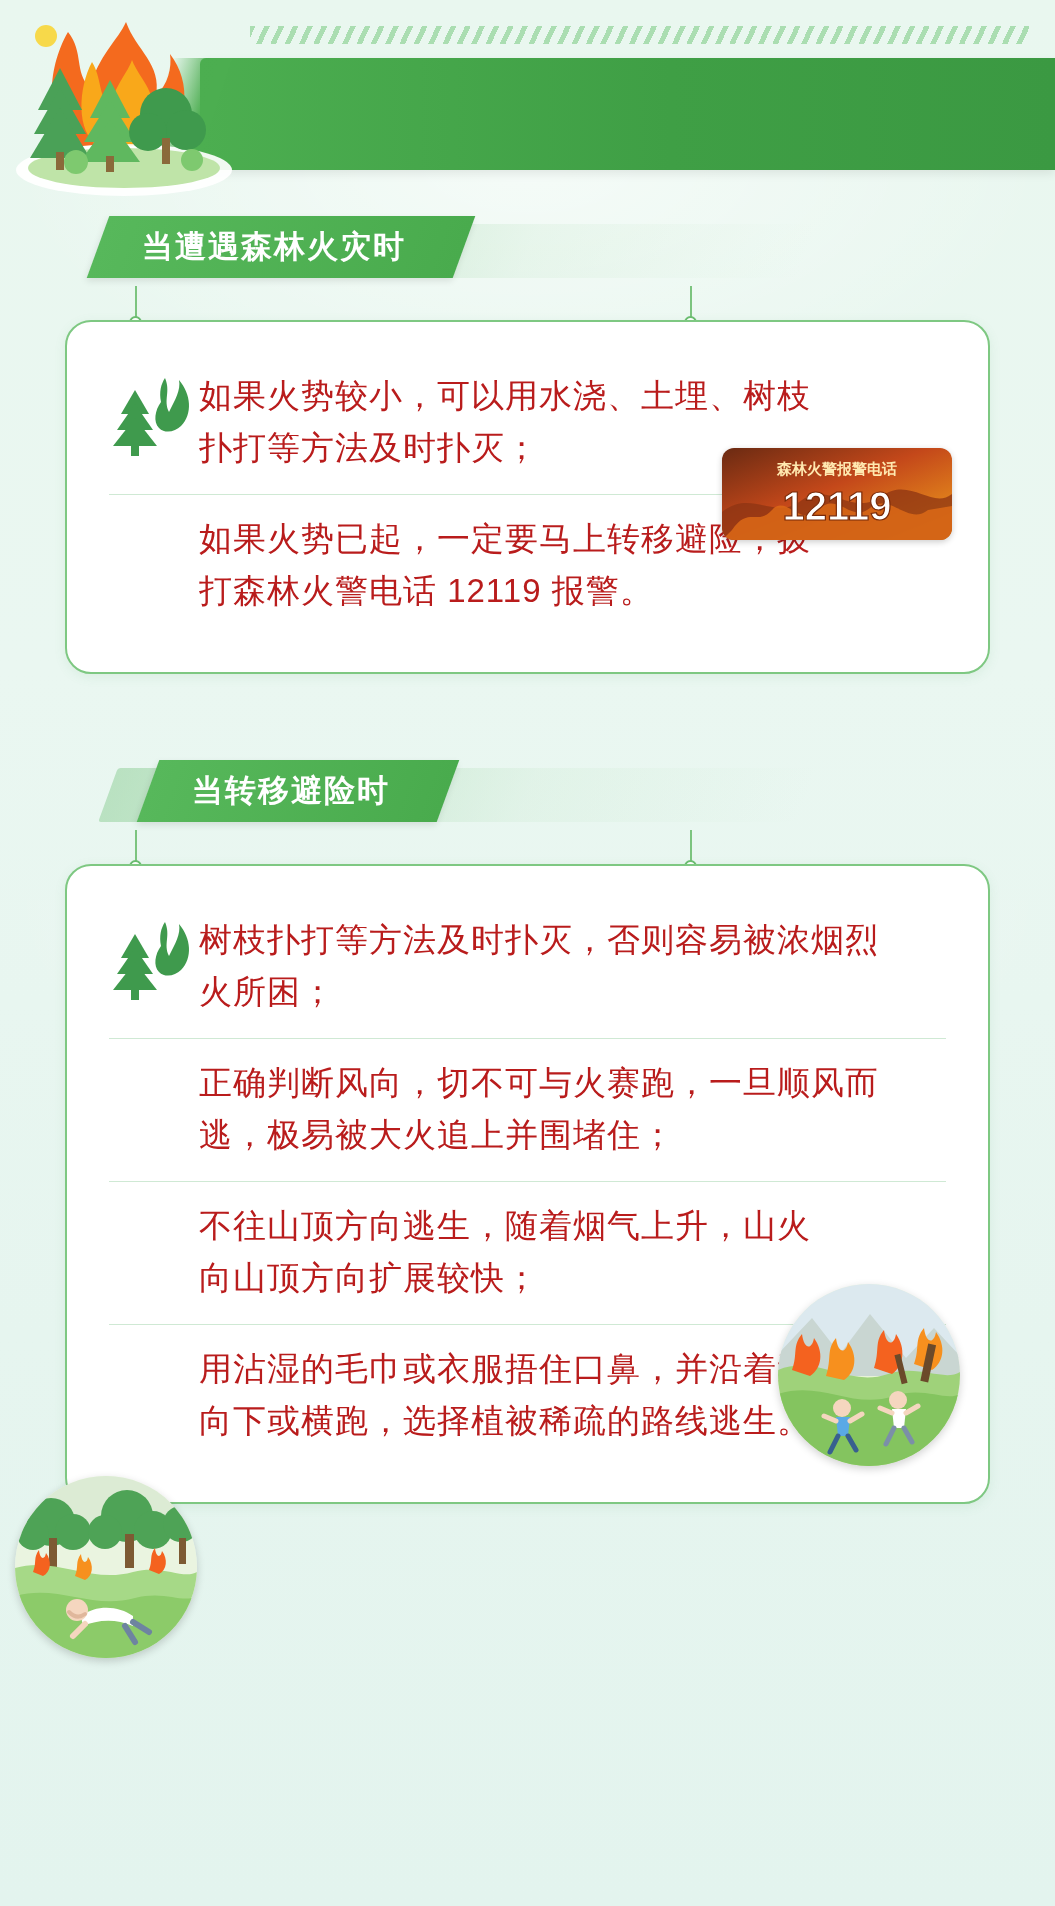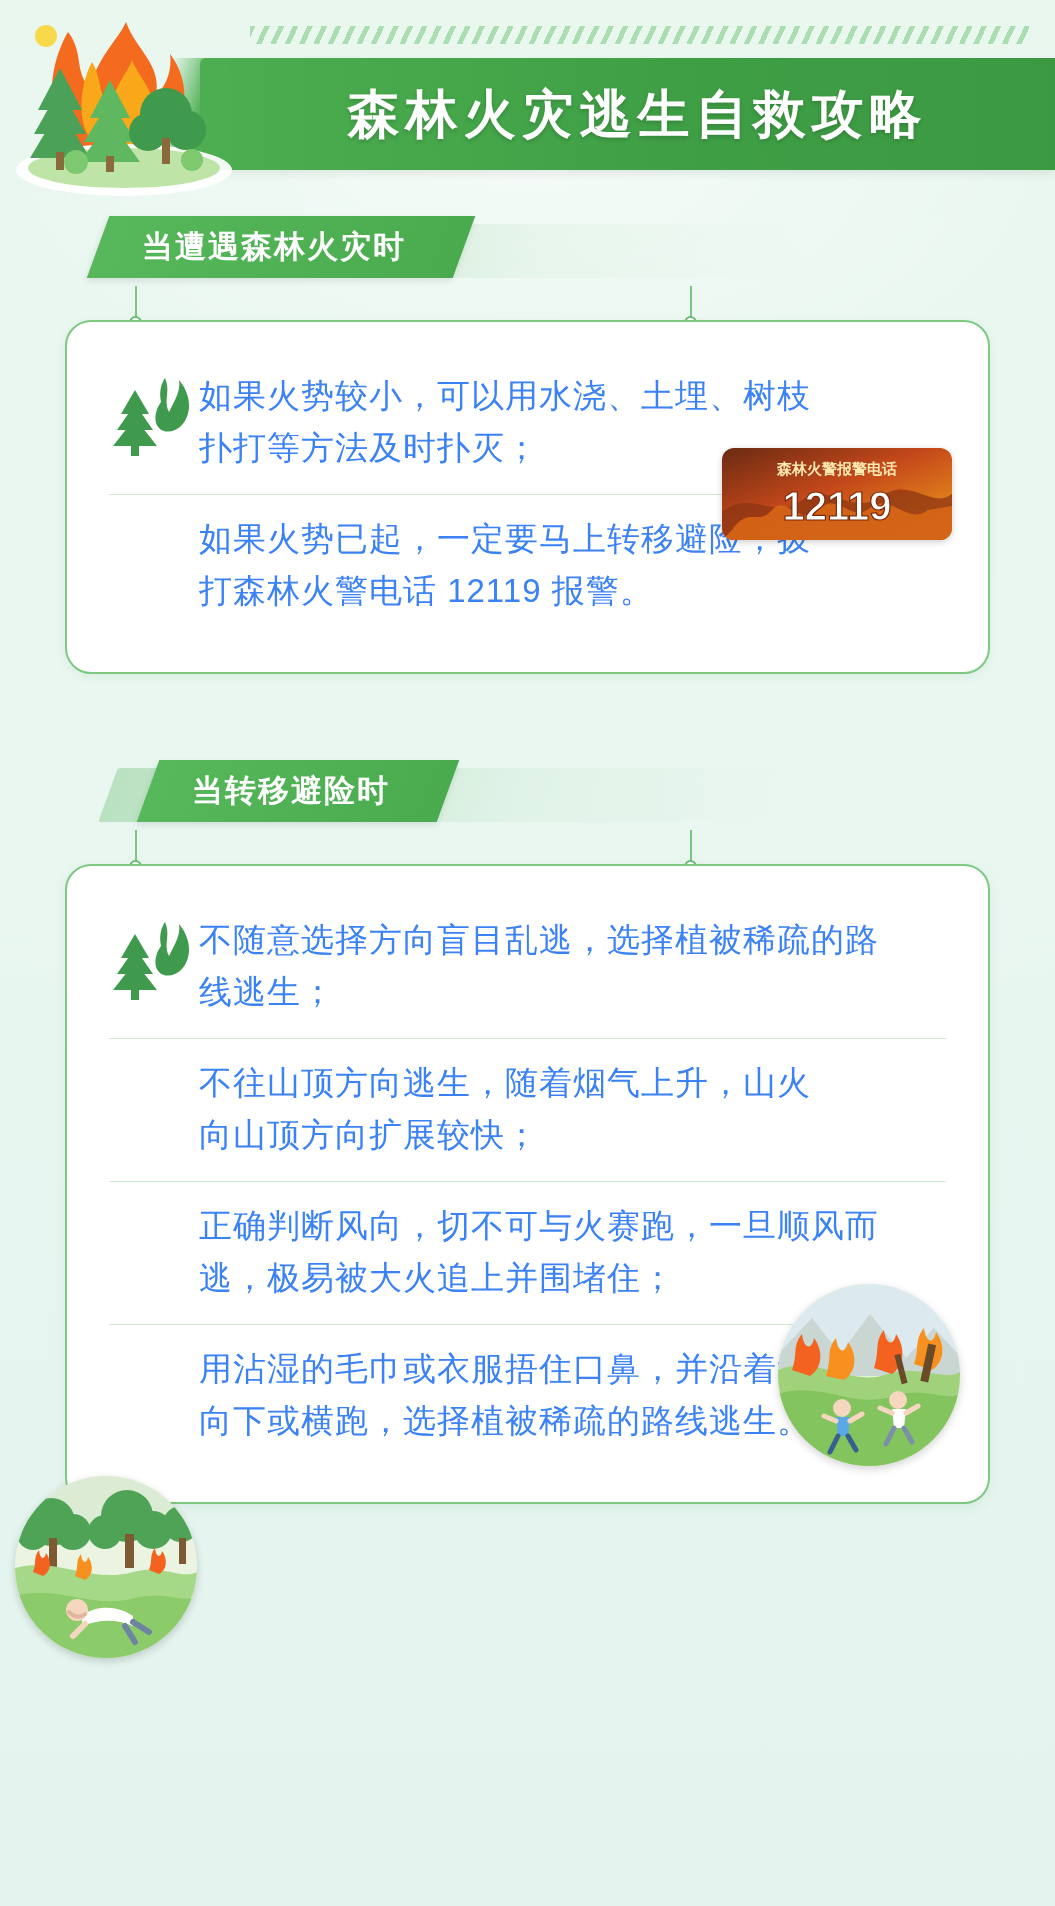--- a/index.html
+++ b/index.html
@@ -167,21 +167,21 @@
     flex: 0 0 84px;
     width: 84px;
     height: 86px;
     margin-right: 6px;
     margin-top: 4px;
   }
   .item-icon.placeholder { visibility: hidden; }
 
   .item-text {
     flex: 1 1 auto;
-    color: #3b82f6;
+    color: #b91c1c;
     font-size: 33px;
     line-height: 1.58;
     letter-spacing: 1px;
   }
   .item-text.narrow { max-width: 640px; }
   .item-text.narrow2 { max-width: 700px; }
   .item-text.narrow3 { max-width: 640px; }
 
   
   .photo-phone {
@@ -243,21 +243,20 @@
       <circle cx="160" cy="104" r="26"></circle>
       <circle cx="180" cy="120" r="20"></circle>
       <circle cx="142" cy="122" r="19"></circle>
     </g>
     <rect x="156" y="128" width="8" height="26" fill="#8a6a3a"></rect>
 
     <circle cx="70" cy="152" r="12" fill="#7ec96f"></circle>
     <circle cx="186" cy="150" r="11" fill="#7ec96f"></circle>
   </svg>
 
-  <div class="header-title">森林火灾逃生自救攻略</div>
 </div>
 
 <div class="section">
 
   <div class="banner-wrap">
     <div class="banner-ghost"></div>
     <div class="banner">
       <span class="banner-text">当遭遇森林火灾时</span>
     </div>
   </div>
@@ -332,31 +331,31 @@
     <div class="item">
       <svg class="item-icon" viewBox="0 0 84 86">
         <path d="M56 4 C62 18 54 26 60 38 C66 26 72 16 70 6 C82 20 84 40 72 52 C66 58 56 60 50 54 C44 48 46 36 52 28 C50 18 52 10 56 4 Z" fill="#3f9a4d"></path>
         <g fill="#3f9a4d">
           <polygon points="26,16 40,40 12,40"></polygon>
           <polygon points="26,30 44,56 8,56"></polygon>
           <polygon points="26,44 48,72 4,72"></polygon>
         </g>
         <rect x="22" y="68" width="8" height="14" fill="#3f9a4d"></rect>
       </svg>
-      <div class="item-text narrow2">不随意选择方向盲目乱逃，选择植被稀疏的路线逃生；</div>
+      <div class="item-text narrow2">树枝扑打等方法及时扑灭，否则容易被浓烟烈火所困；</div>
+    </div>
+
+    <div class="item">
+      <div class="item-icon placeholder"></div>
+      <div class="item-text">正确判断风向，切不可与火赛跑，一旦顺风而逃，极易被大火追上并围堵住；</div>
     </div>
 
     <div class="item">
       <div class="item-icon placeholder"></div>
       <div class="item-text narrow3">不往山顶方向逃生，随着烟气上升，山火向山顶方向扩展较快；</div>
-    </div>
-
-    <div class="item">
-      <div class="item-icon placeholder"></div>
-      <div class="item-text">正确判断风向，切不可与火赛跑，一旦顺风而逃，极易被大火追上并围堵住；</div>
     </div>
 
     <div class="item">
       <div class="item-icon placeholder"></div>
       <div class="item-text">用沾湿的毛巾或衣服捂住口鼻，并沿着逆风方向向下或横跑，选择植被稀疏的路线逃生。</div>
     </div>
 
     <div class="photo-circle right">
       <svg viewBox="0 0 182 182" width="182" height="182">
         <rect width="182" height="182" fill="#e8f3d8"></rect>

